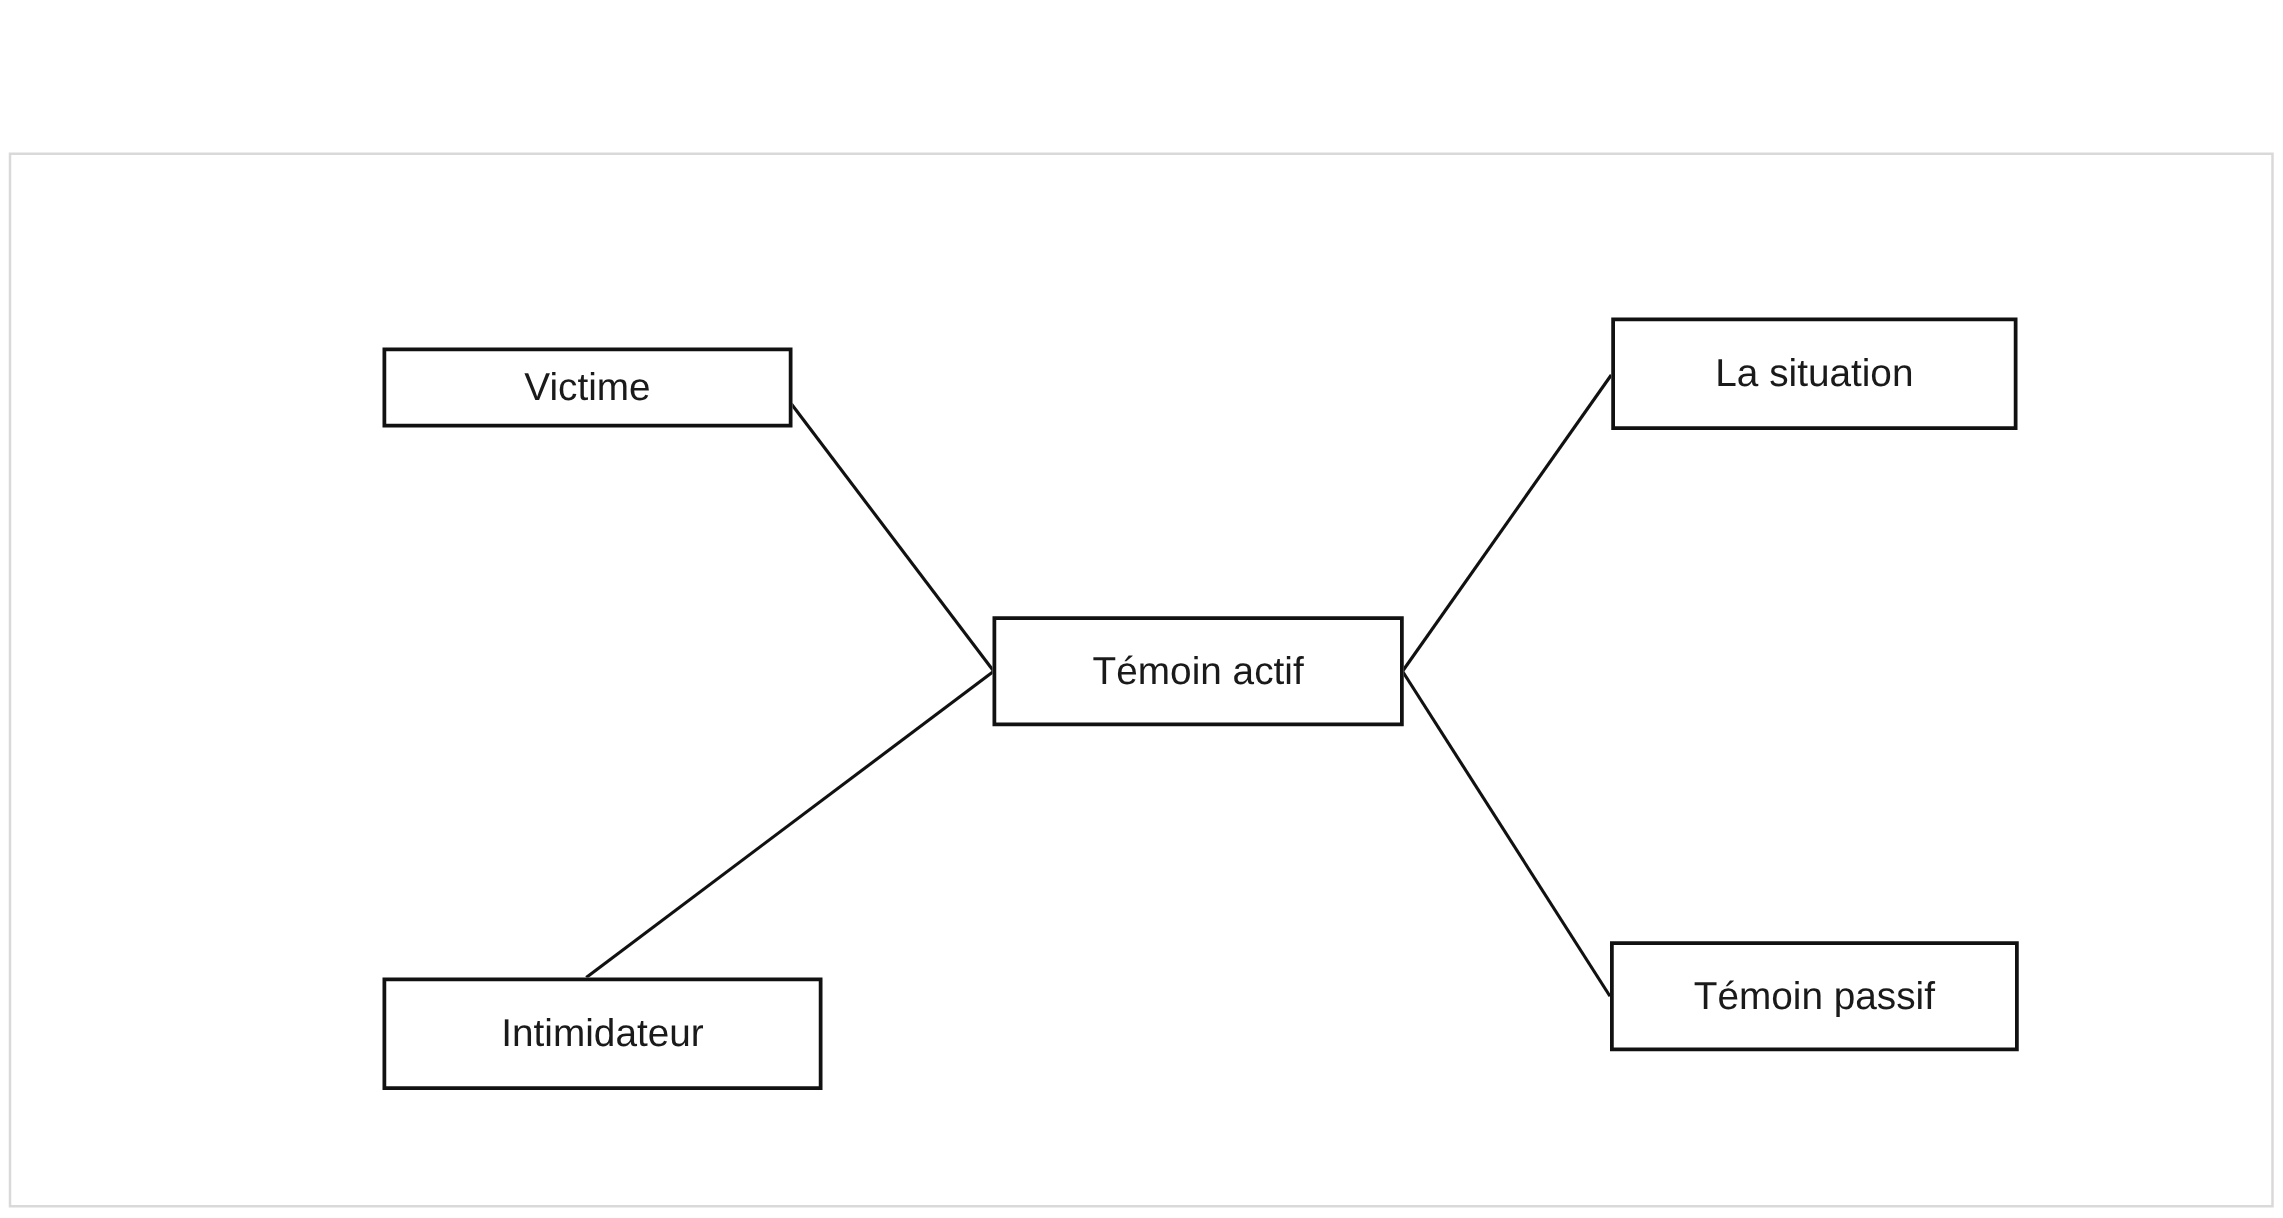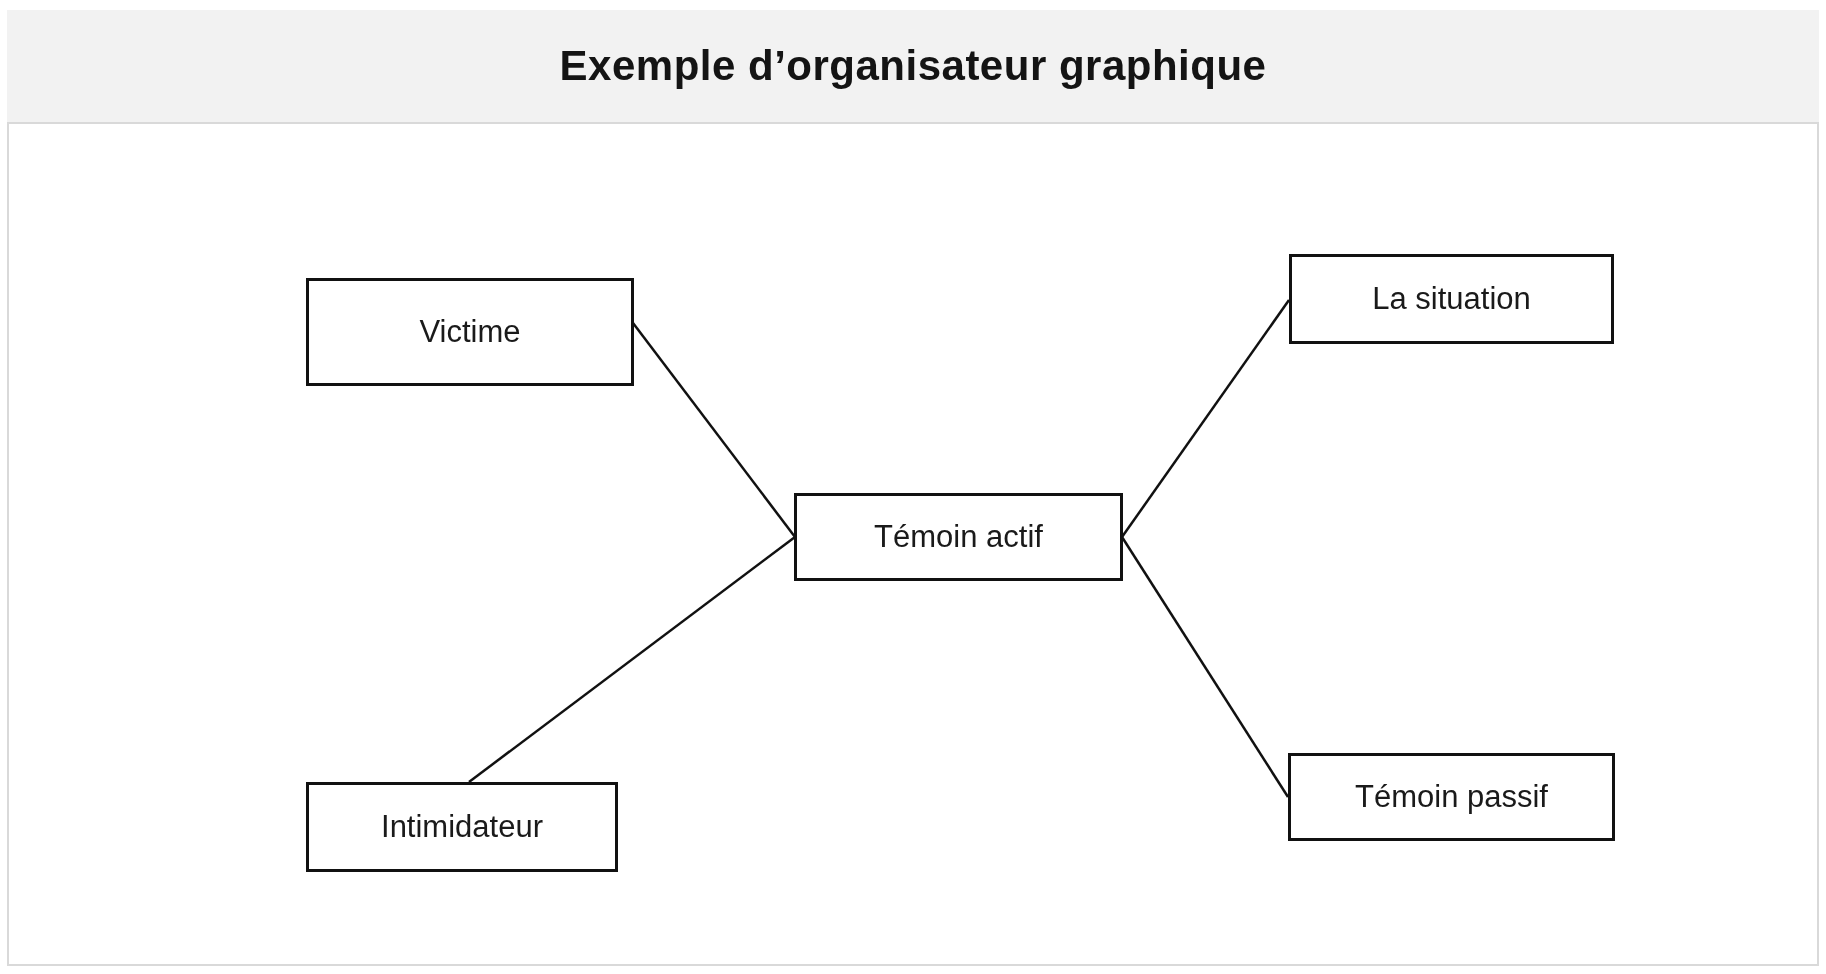--- a/index.html
+++ b/index.html
@@ -58,34 +58,31 @@
     background: #ffffff;
     border: 3px solid #111111;
     display: flex;
     align-items: center;
     justify-content: center;
     font-size: 31px;
     font-weight: 400;
     color: #1a1a1a;
     white-space: nowrap;
   }
-  .node-victime       { left: 306px;  top: 278px; width: 328px; height: 108px; text-align: center; }
+  .node-victime       { left: 306px;  top: 278px; width: 328px; height: 64px; text-align: center; }
   .node-la-situation  { left: 1289px; top: 254px; width: 325px; height: 90px; }
   .node-temoin-actif  { left: 794px;  top: 493px; width: 329px; height: 88px; }
-  .node-intimidateur  { left: 306px;  top: 782px; width: 312px; height: 90px; }
+  .node-intimidateur  { left: 306px;  top: 782px; width: 352px; height: 90px; }
   .node-temoin-passif { left: 1288px; top: 753px; width: 327px; height: 88px; text-align: right; }
 </style>
 </head>
 <body>
 
 <div class="page">
 
-  <div class="title-bar">
-    <h1 class="page-title">Exemple d’organisateur graphique</h1>
-  </div>
 
   <div class="canvas"></div>
 
   <svg class="connectors" viewBox="0 0 1826 974" xmlns="http://www.w3.org/2000/svg">
     <line x1="633" y1="323" x2="795" y2="537" stroke="#111111" stroke-width="2.5"></line>
     <line x1="469" y1="782" x2="795" y2="537" stroke="#111111" stroke-width="2.5"></line>
     <line x1="1122" y1="537" x2="1289" y2="300" stroke="#111111" stroke-width="2.5"></line>
     <line x1="1122" y1="537" x2="1288" y2="797" stroke="#111111" stroke-width="2.5"></line>
   </svg>
 

